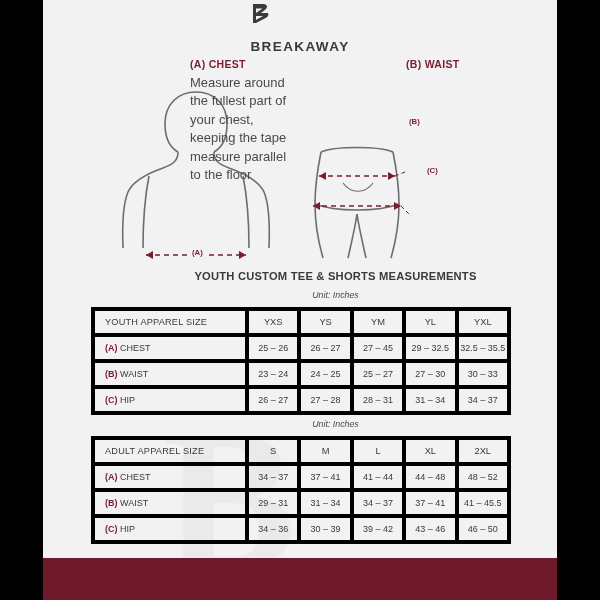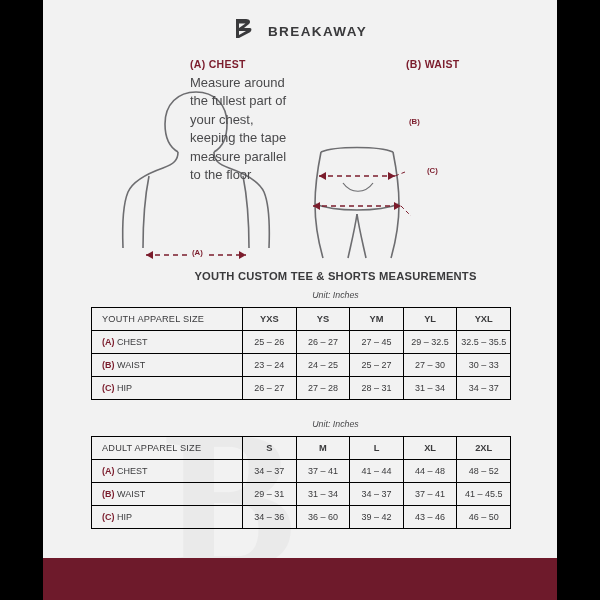--- a/index.html
+++ b/index.html
@@ -56,22 +56,23 @@
     gap: 14px;
   }
   .header-title {
     font-size: 11.2px;
     letter-spacing: 1.1px;
     font-weight: bold;
     color: #3a3a3c;
   }
   .brand-wrap {
     display: flex;
-    align-items: flex-end;
+    align-items: flex-start;
     gap: 15px;
+    flex-direction: column;
   }
   .brand-mark {
     width: 20px;
     height: 22px;
     position: relative;
   }
   .brand-name {
     font-size: 13.5px;
     letter-spacing: 1.4px;
     font-weight: bold;
@@ -129,34 +130,34 @@
     color: #4a4a4c;
     margin-top: 8px;
     margin-bottom: 7px;
   }
   table {
     border-collapse: collapse;
     width: 420px;
     table-layout: fixed;
   }
   table th, table td {
-    border: 1px solid #000000;
+    border: 4px solid #000000;
     height: 22px;
     font-size: 9px;
     color: #3a3a3c;
     text-align: center;
     padding: 0;
   }
   table th.rowhead, table td.rowhead {
     text-align: left;
     padding-left: 10px;
     width: 140px;
   }
   table th {
-    font-weight: bold;
+    font-weight: normal;
     font-size: 9.3px;
   }
   table th.rowhead { font-weight: normal; font-size: 9.2px; letter-spacing: .2px;}
   td.rowhead .lbl { color: #7b1c2c; font-weight: bold; }
   .footer-bar {
     position: absolute;
     left: 0;
     bottom: 0;
     width: 514px;
     height: 42px;
@@ -307,21 +308,21 @@
             <td class="rowhead"><span class="lbl">(B)</span> <span>WAIST</span></td>
             <td>29 – 31</td>
             <td>31 – 34</td>
             <td>34 – 37</td>
             <td>37 – 41</td>
             <td>41 – 45.5</td>
           </tr>
           <tr>
             <td class="rowhead"><span class="lbl">(C)</span> <span>HIP</span></td>
             <td>34 – 36</td>
-            <td>36 – 60</td>
+            <td>30 – 39</td>
             <td>39 – 42</td>
             <td>43 – 46</td>
             <td>46 – 50</td>
           </tr>
         </tbody>
       </table>
     </div>
 
     <div class="footer-bar"></div>
   </div>

